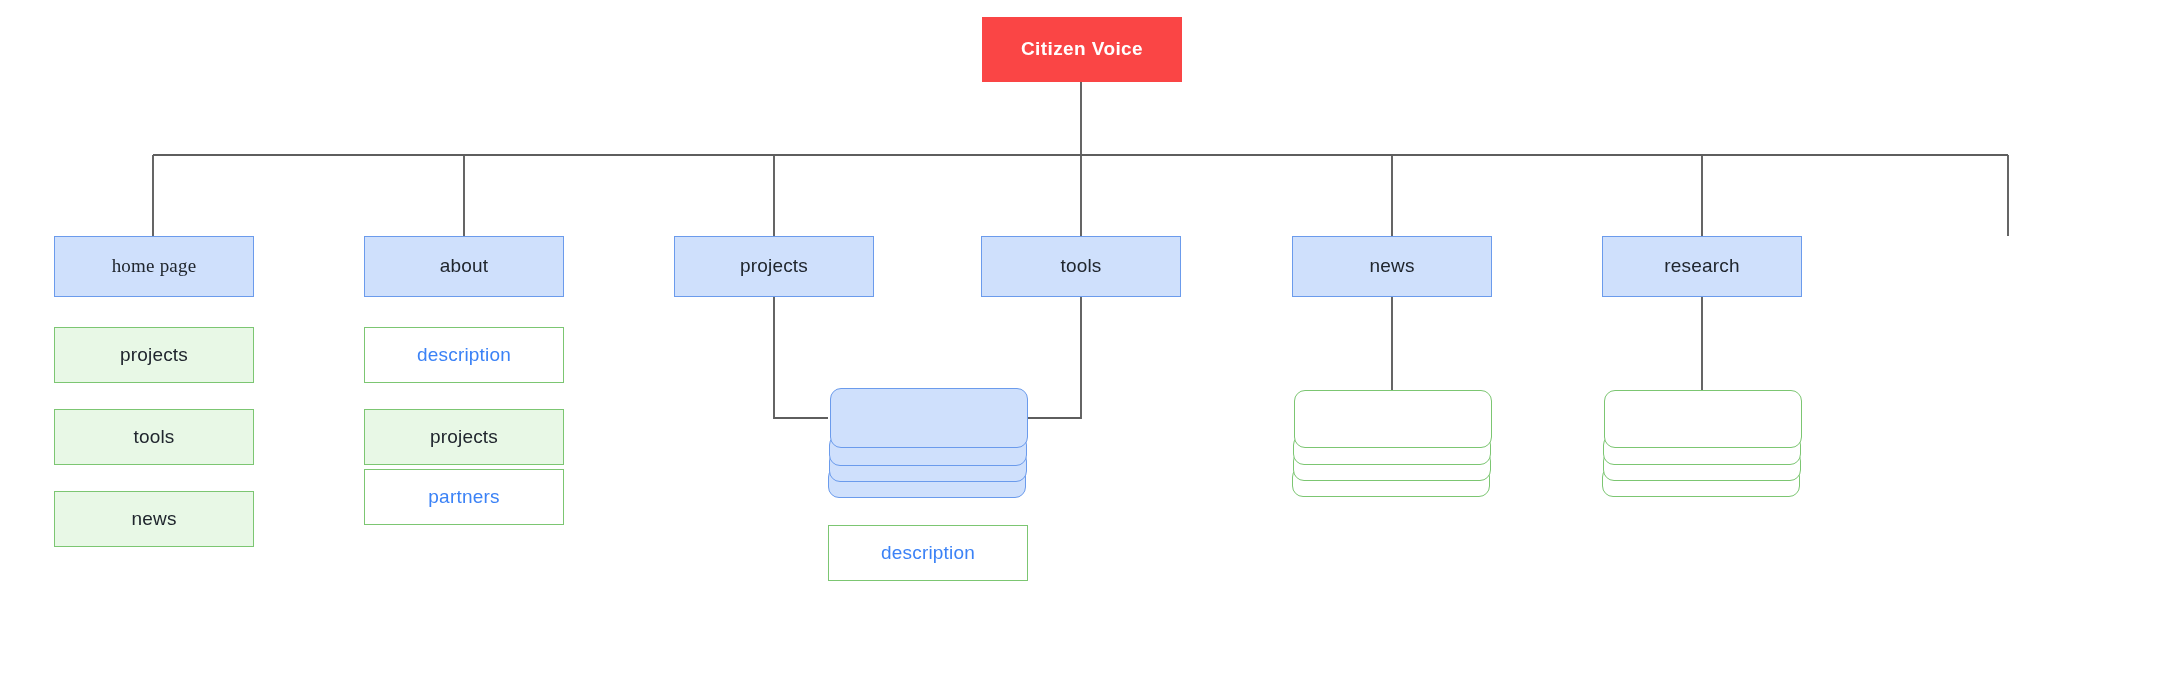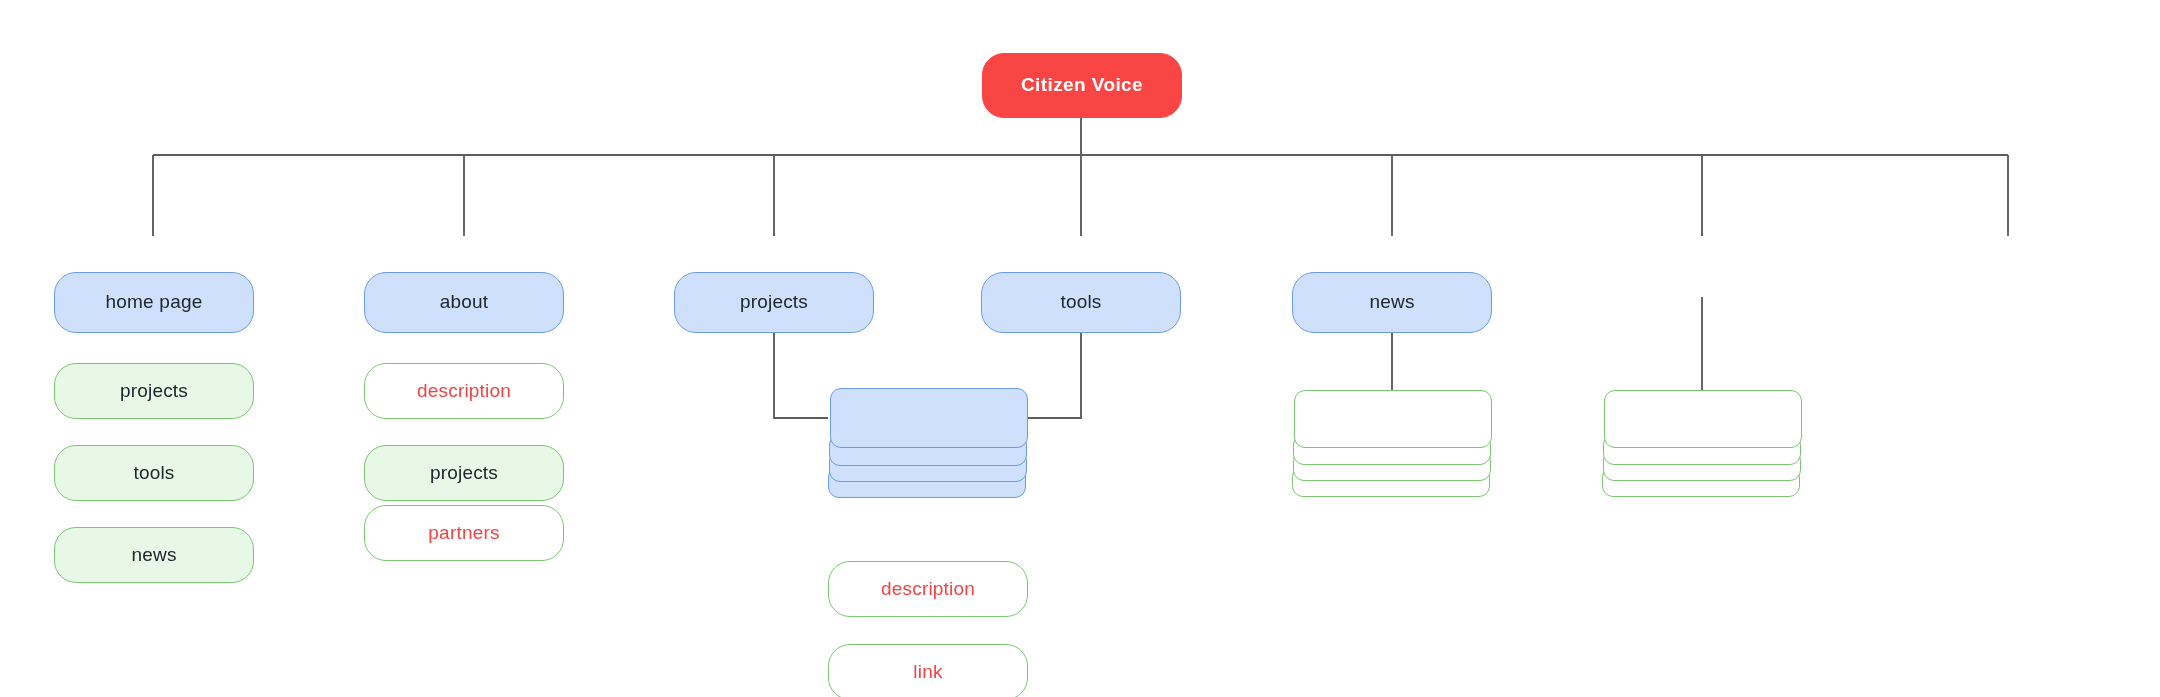--- a/index.html
+++ b/index.html
@@ -22,28 +22,27 @@
   #edges {
     position: absolute;
     left: 0; top: 0;
     width: 2160px; height: 697px;
     pointer-events: none;
   }
 
   
   .node {
     position: absolute;
-    border-radius: 22px;
+    border-radius: 0;
     display: flex;
     align-items: center;
     justify-content: center;
     text-align: center;
     line-height: 1.2;
     letter-spacing: 0.2px;
-    margin-top: 36px;
   }
 
   .node-root {
     background: #fa4545;
     border: 1px solid #fa4545;
     color: #ffffff;
     font-weight: bold;
     font-size: 19px;
     letter-spacing: 0.4px;
   }
@@ -58,21 +57,21 @@
   .node-green-fill {
     background: #e8f8e6;
     border: 1.6px solid #7cc672;
     color: #20262e;
     font-size: 19px;
   }
 
   .node-green-outline {
     background: #ffffff;
     border: 1.6px solid #7cc672;
-    color: #ef4444;
+    color: #3b82f6;
     font-size: 19px;
   }
 
   
   .stack {
     position: absolute;
   }
   .stack .layer {
     position: absolute;
     border-radius: 11px;
@@ -113,40 +112,43 @@
       <path d="M1392,297 L1392,390"></path>
 
       <path d="M1702,297 L1702,390"></path>
     </g>
   </svg>
 
   <div class="node node-root" style="left:982px; top:17px; width:200px; height:65px;">
     <span>Citizen Voice</span>
   </div>
 
-  <div class="node node-blue" style="left:54px; top:236px; width:200px; height:61px;">
+  <div class="node node-blue" style="left:54px; top:236px; width:200px; height:61px;font-family:Liberation Serif, serif;">
     <span>home page</span>
   </div>
 
   <div class="node node-blue" style="left:364px; top:236px; width:200px; height:61px;">
     <span>about</span>
   </div>
 
   <div class="node node-blue" style="left:674px; top:236px; width:200px; height:61px;">
     <span>projects</span>
   </div>
 
   <div class="node node-blue" style="left:981px; top:236px; width:200px; height:61px;">
     <span>tools</span>
   </div>
 
   <div class="node node-blue" style="left:1292px; top:236px; width:200px; height:61px;">
     <span>news</span>
   </div>
 
+  <div class="node node-blue" style="left:1602px; top:236px; width:200px; height:61px;">
+    <span>research</span>
+  </div>
 
 
   <div class="node node-green-fill" style="left:54px; top:327px; width:200px; height:56px;">
     <span>projects</span>
   </div>
   <div class="node node-green-fill" style="left:54px; top:409px; width:200px; height:56px;">
     <span>tools</span>
   </div>
   <div class="node node-green-fill" style="left:54px; top:491px; width:200px; height:56px;">
     <span>news</span>
@@ -165,23 +167,20 @@
   <div class="stack stack-blue" style="left:828px; top:388px; width:200px; height:110px;">
     <div class="layer" style="left:0px;   top:78px; width:198px; height:32px;"></div>
     <div class="layer" style="left:0.5px; top:62px; width:198px; height:32px;"></div>
     <div class="layer" style="left:1px;   top:46px; width:198px; height:32px;"></div>
     <div class="layer" style="left:2px;   top:0px;  width:198px; height:60px;"></div>
   </div>
 
   <div class="node node-green-outline" style="left:828px; top:525px; width:200px; height:56px;">
     <span>description</span>
   </div>
-  <div class="node node-green-outline" style="left:828px; top:608px; width:200px; height:56px;">
-    <span>link</span>
-  </div>
 
   <div class="stack stack-green" style="left:1292px; top:390px; width:200px; height:108px;">
     <div class="layer" style="left:0px;   top:76px; width:198px; height:31px;"></div>
     <div class="layer" style="left:0.5px; top:60px; width:198px; height:31px;"></div>
     <div class="layer" style="left:1px;   top:44px; width:198px; height:31px;"></div>
     <div class="layer" style="left:2px;   top:0px;  width:198px; height:58px;"></div>
   </div>
 
   <div class="stack stack-green" style="left:1602px; top:390px; width:200px; height:108px;">
     <div class="layer" style="left:0px;   top:76px; width:198px; height:31px;"></div>

